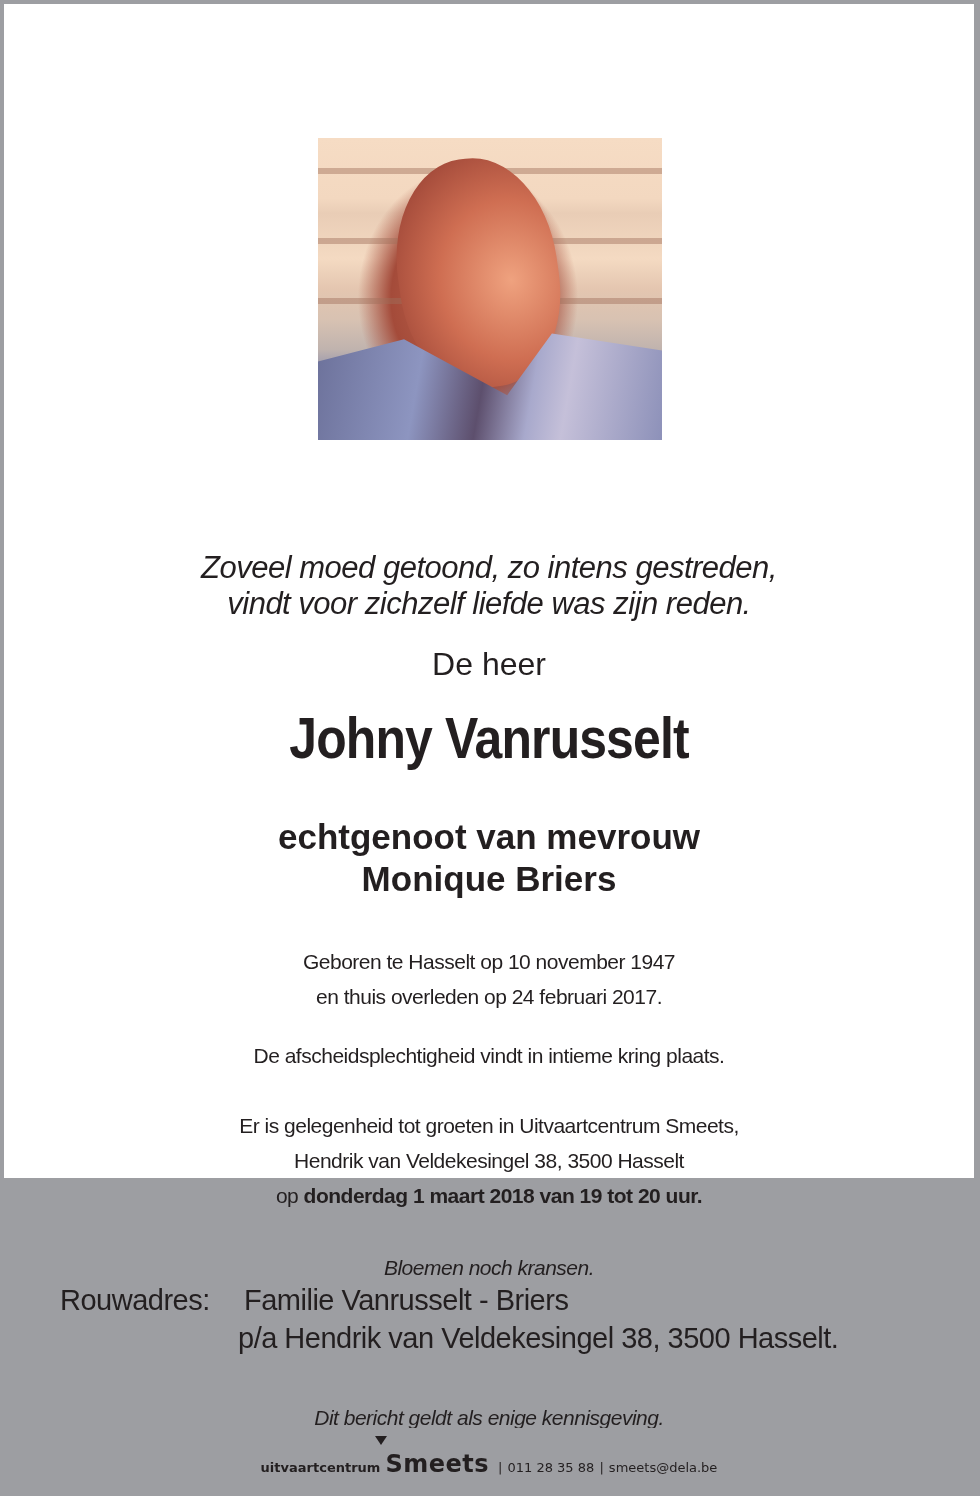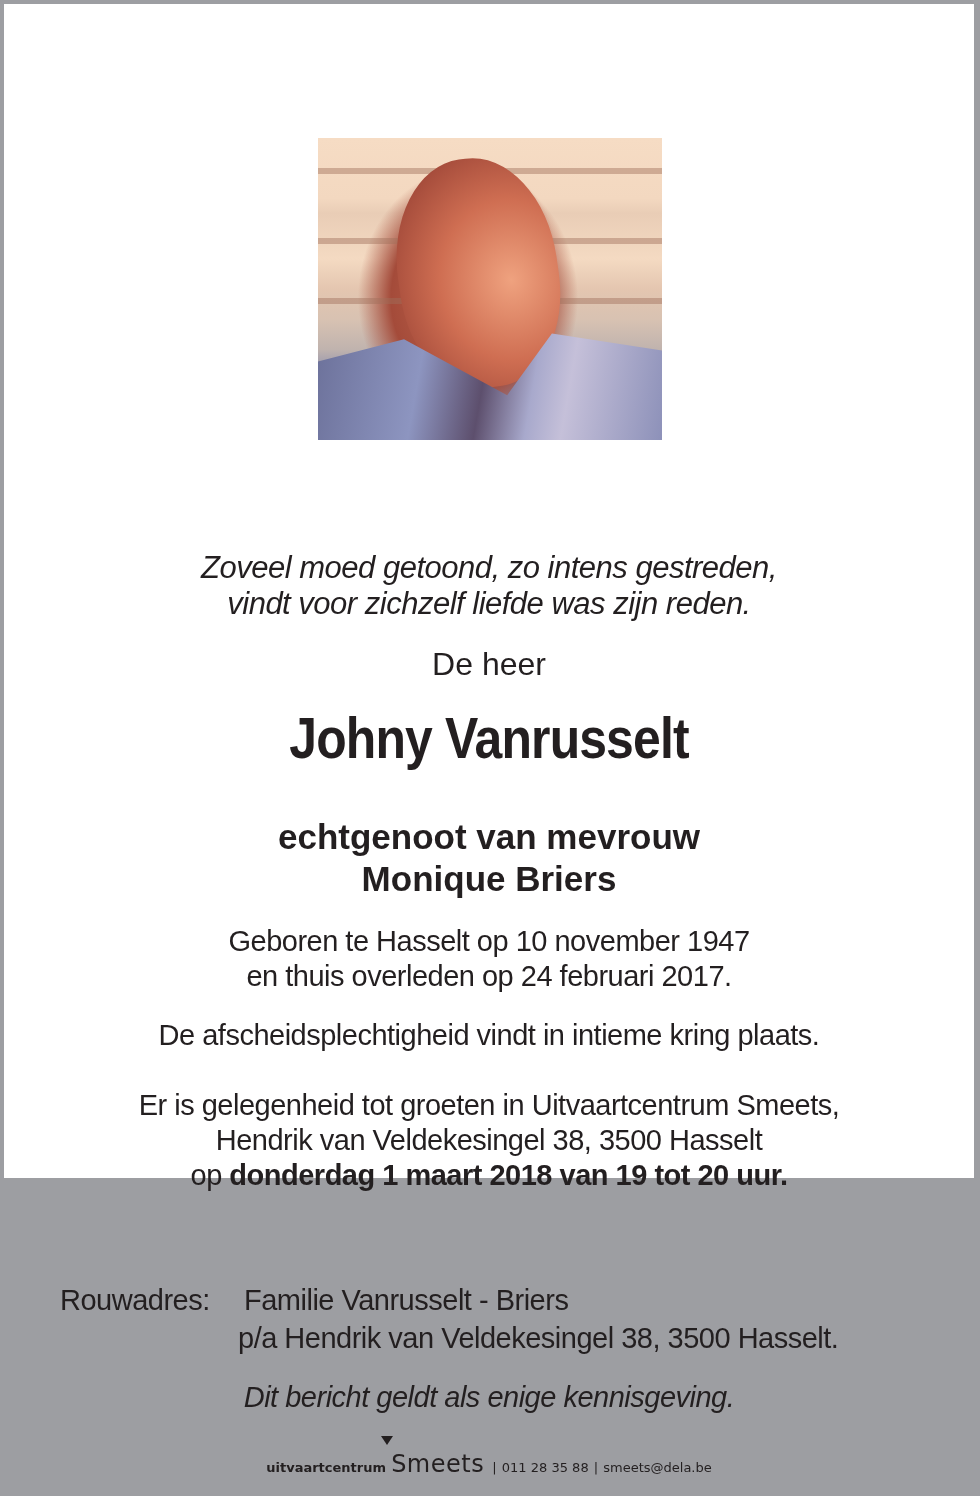--- a/index.html
+++ b/index.html
@@ -30,32 +30,32 @@
     border-radius: 48% 48% 45% 45%;
     background: radial-gradient(ellipse at 70% 55%, #efa27f 0%, #cf6e52 45%, #a34a3a 80%, #8a3a30 100%);
     transform: rotate(-8deg);
   }
   .photo .stripe { position: absolute; left: 0; width: 344px; height: 6px; background: rgba(160,110,90,0.45); }
   .c { position: absolute; left: 0; width: 970px; text-align: center; white-space: nowrap; }
   .quote { font-style: italic; font-size: 31px; line-height: 36px; letter-spacing: -0.5px; }
   .heer { font-size: 32px; }
   .name { font-weight: bold; font-size: 58px; letter-spacing: -1px; transform: scaleX(0.86); }
   .spouse { font-weight: bold; font-size: 35px; line-height: 42px; text-align: center; }
-  .body-text { font-size: 29px; line-height: 35px; letter-spacing: -0.5px; }
+  .body-text { font-size: 21px; line-height: 35px; letter-spacing: -0.5px; margin-top: 20px; }
   .bold { font-weight: bold; }
   .italic { font-style: italic; }
   .addr-label { position: absolute; left: 56px; font-size: 29px; letter-spacing: -0.5px; }
   .addr-line { position: absolute; font-size: 29px; letter-spacing: -0.5px; white-space: nowrap; text-align: center; }
   .rule-top { position: absolute; left: 32px; top: 1424px; width: 910px; height: 2px; background: #9d9ea2; }
   .footer {
     position: absolute; left: 0; top: 1446px; width: 970px; text-align: center;
     font-family: "DejaVu Sans", sans-serif; white-space: nowrap;
   }
   .footer .small { font-size: 13px; font-weight: bold; }
-  .footer .brand { font-size: 24px; font-weight: normal; letter-spacing: 0.5px; position: relative; }
+  .footer .brand { font-size: 24px; font-weight: bold; letter-spacing: 0.5px; position: relative; }
   .footer .brand .tri {
     position: absolute; left: -10px; top: -14px; width: 0; height: 0;
     border-left: 6px solid transparent; border-right: 6px solid transparent; border-top: 9px solid #231f20;
   }
   .footer .contact { font-size: 13px; }
 </style>
 </head>
 <body>
 
 <div class="page">
@@ -91,20 +91,21 @@
 
   <div class="c body-text" style="top:1084px">
     <div>Er is gelegenheid tot groeten in Uitvaartcentrum Smeets,</div>
     <div>Hendrik van Veldekesingel 38, 3500 Hasselt</div>
     <div>
       <span>op</span>
       <span class="bold">donderdag 1 maart 2018 van 19 tot 20 uur.</span>
     </div>
   </div>
 
+  <div class="c body-text italic" style="top:1226px">Bloemen noch kransen.</div>
 
   <div class="addr-label" style="top:1280px">Rouwadres:</div>
   <div class="addr-line" style="left:240px; top:1280px">Familie Vanrusselt - Briers</div>
   <div class="addr-line" style="left:234px; top:1318px">p/a Hendrik van Veldekesingel 38, 3500 Hasselt.</div>
 
   <div class="c body-text italic" style="top:1376px">Dit bericht geldt als enige kennisgeving.</div>
 
   <div class="rule-top"></div>
 
   <div class="footer">

